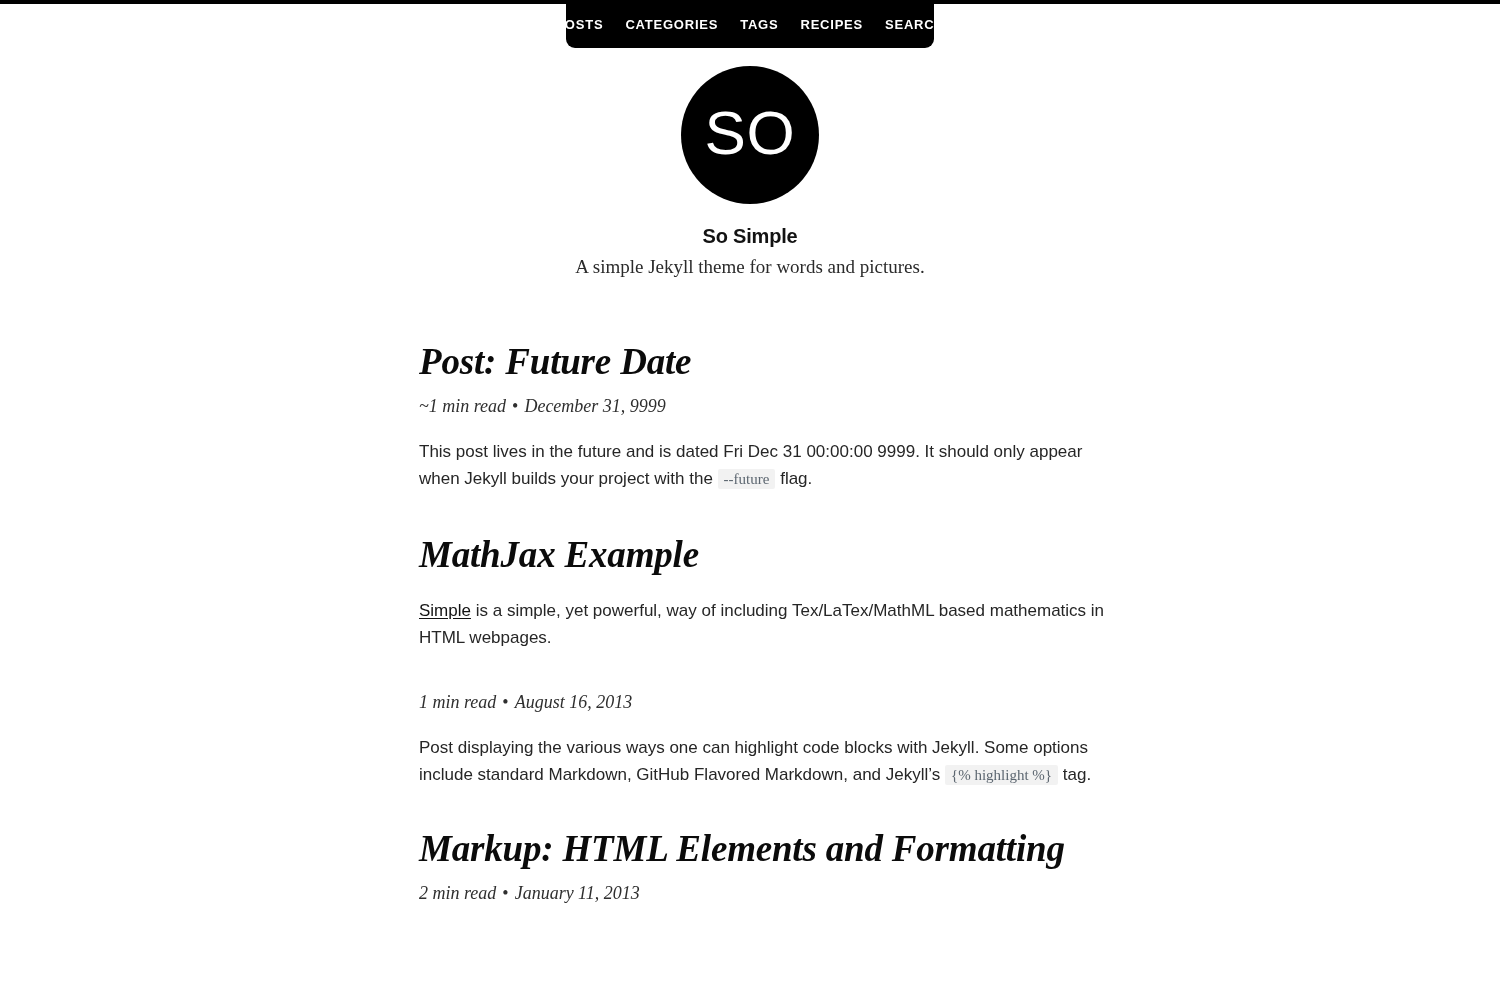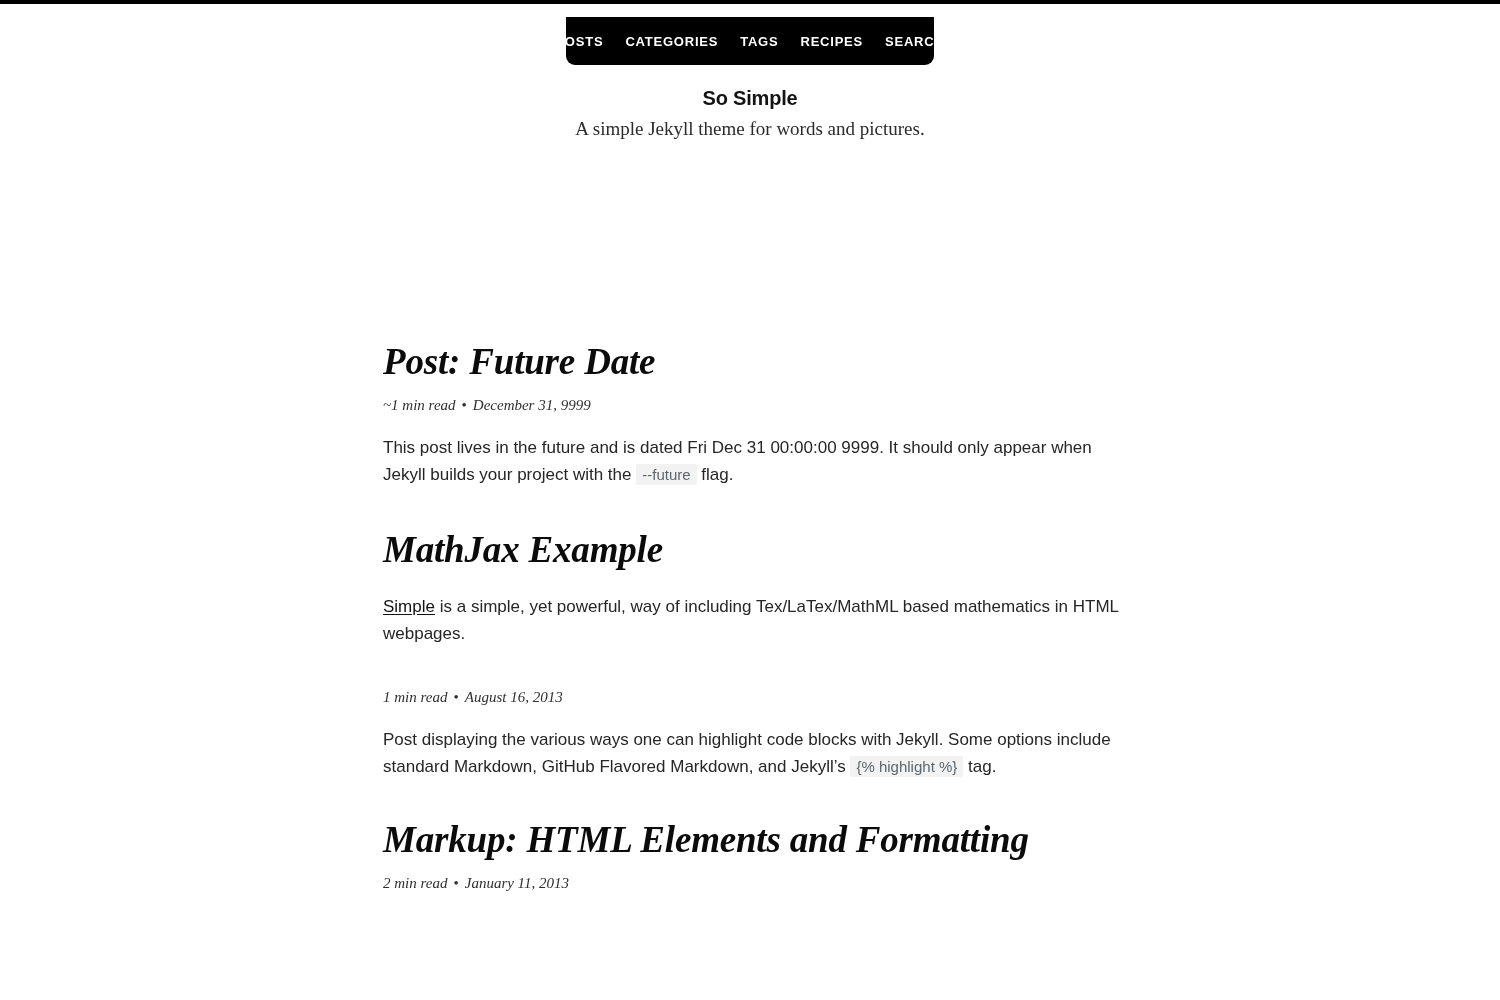--- a/index.html
+++ b/index.html
@@ -21,21 +21,21 @@
     position: absolute;
     top: 0; left: 0;
     width: 1500px;
     height: 4px;
     background: #000000;
   }
 
   
   .masthead {
     position: absolute;
-    top: 17px; left: 0;
+    top: 0; left: 0;
     width: 1264px;
     height: 50px;
   }
   .nav-pill {
     position: absolute;
     top: 0;
     left: 566px;
     width: 368px;
     height: 48px;
     background: #000000;
@@ -106,41 +106,42 @@
 
   
   .entries {
     position: absolute;
     top: 340px;
     left: 383px;
     width: 740px;
   }
   .entry {
     margin-bottom: 38px;
+    margin-left: 36px;
   }
   .entry-title {
     margin: 0 0 0 0;
     font-family: "Liberation Serif", serif;
     font-weight: 700;
     font-style: italic;
     font-size: 37px;
     line-height: 1.2;
     color: #0b0b0b;
     letter-spacing: -0.005em;
     cursor: pointer;
   }
   .entry-title a {
     color: inherit;
     text-decoration: none;
   }
   .entry-meta {
     margin: 12px 0 0 0;
     font-family: "Liberation Serif", serif;
     font-style: italic;
-    font-size: 15px;
+    font-size: 18px;
     color: #2f2f2f;
     line-height: 1.2;
   }
   .entry-meta .sep {
     display: inline-block;
     padding: 0 6px;
     font-style: normal;
   }
   .entry-excerpt {
     margin: 20px 0 0 0;
@@ -149,21 +150,21 @@
     line-height: 27px;
     color: #262626;
   }
   .entry-excerpt a.inline-link {
     color: #131313;
     text-decoration: underline;
     text-underline-offset: 2px;
     cursor: pointer;
   }
   code.inline-code {
-    font-family: Liberation Sans, sans-serif;
+    font-family: Liberation Serif, serif;
     font-size: 15px;
     background: #f2f2f2;
     color: #5c6670;
     padding: 2px 6px;
     border-radius: 2px;
     white-space: nowrap;
   }
 
   
   .entry.e0 { margin-bottom: 40px; }
@@ -179,20 +180,23 @@
   <nav class="nav-pill">
     <a class="nav-item" href="#">POSTS</a>
     <a class="nav-item" href="#">CATEGORIES</a>
     <a class="nav-item" href="#">TAGS</a>
     <a class="nav-item" href="#">RECIPES</a>
     <a class="nav-item" href="#">SEARCH</a>
   </nav>
 </header>
 
 <div class="branding">
+  <div class="site-logo">
+    <span class="site-logo-text">SO</span>
+  </div>
   <h1 class="site-title">So Simple</h1>
   <p class="site-tagline">A simple Jekyll theme for words and pictures.</p>
 </div>
 
 <main class="entries">
 
   <article class="entry e0">
     <h2 class="entry-title">
       <a href="#">Post: Future Date</a>
     </h2>

